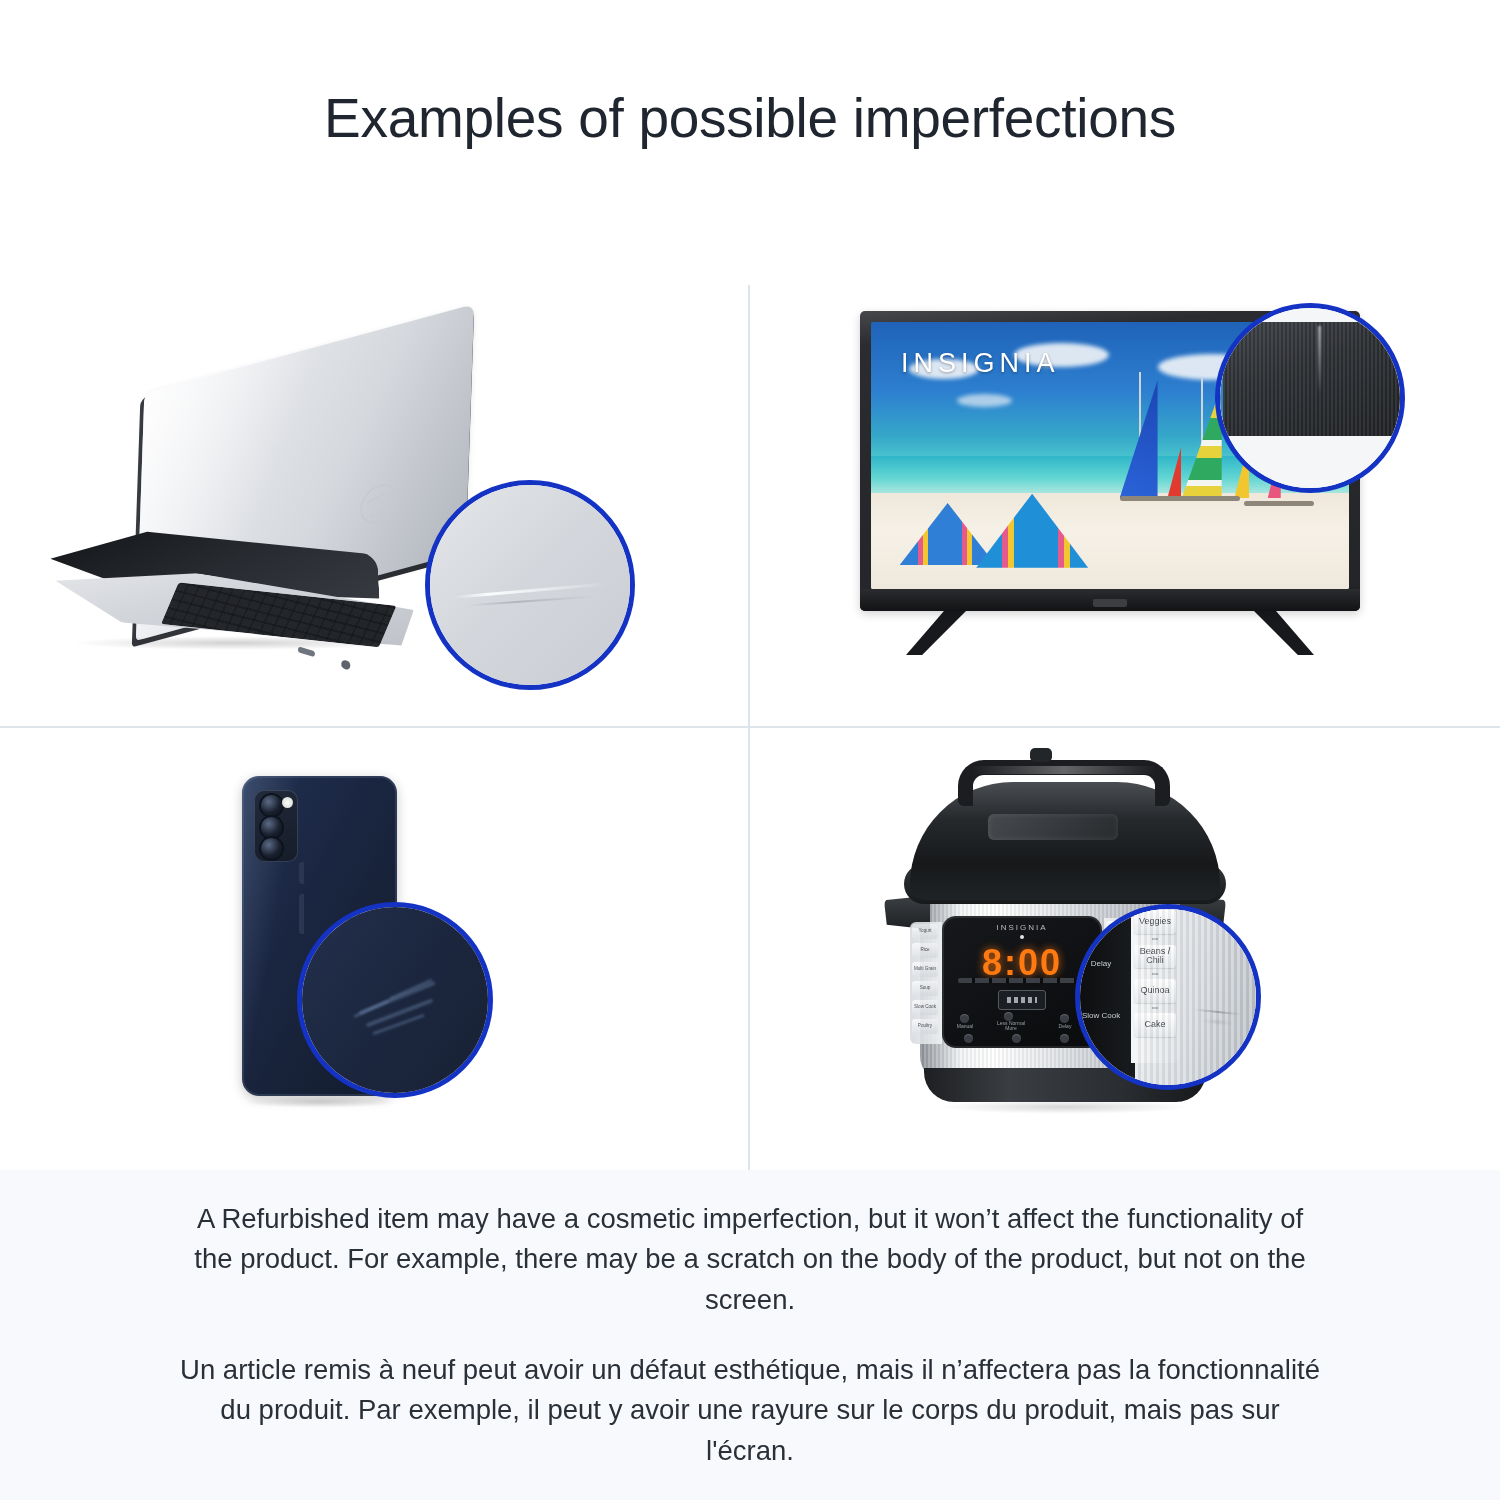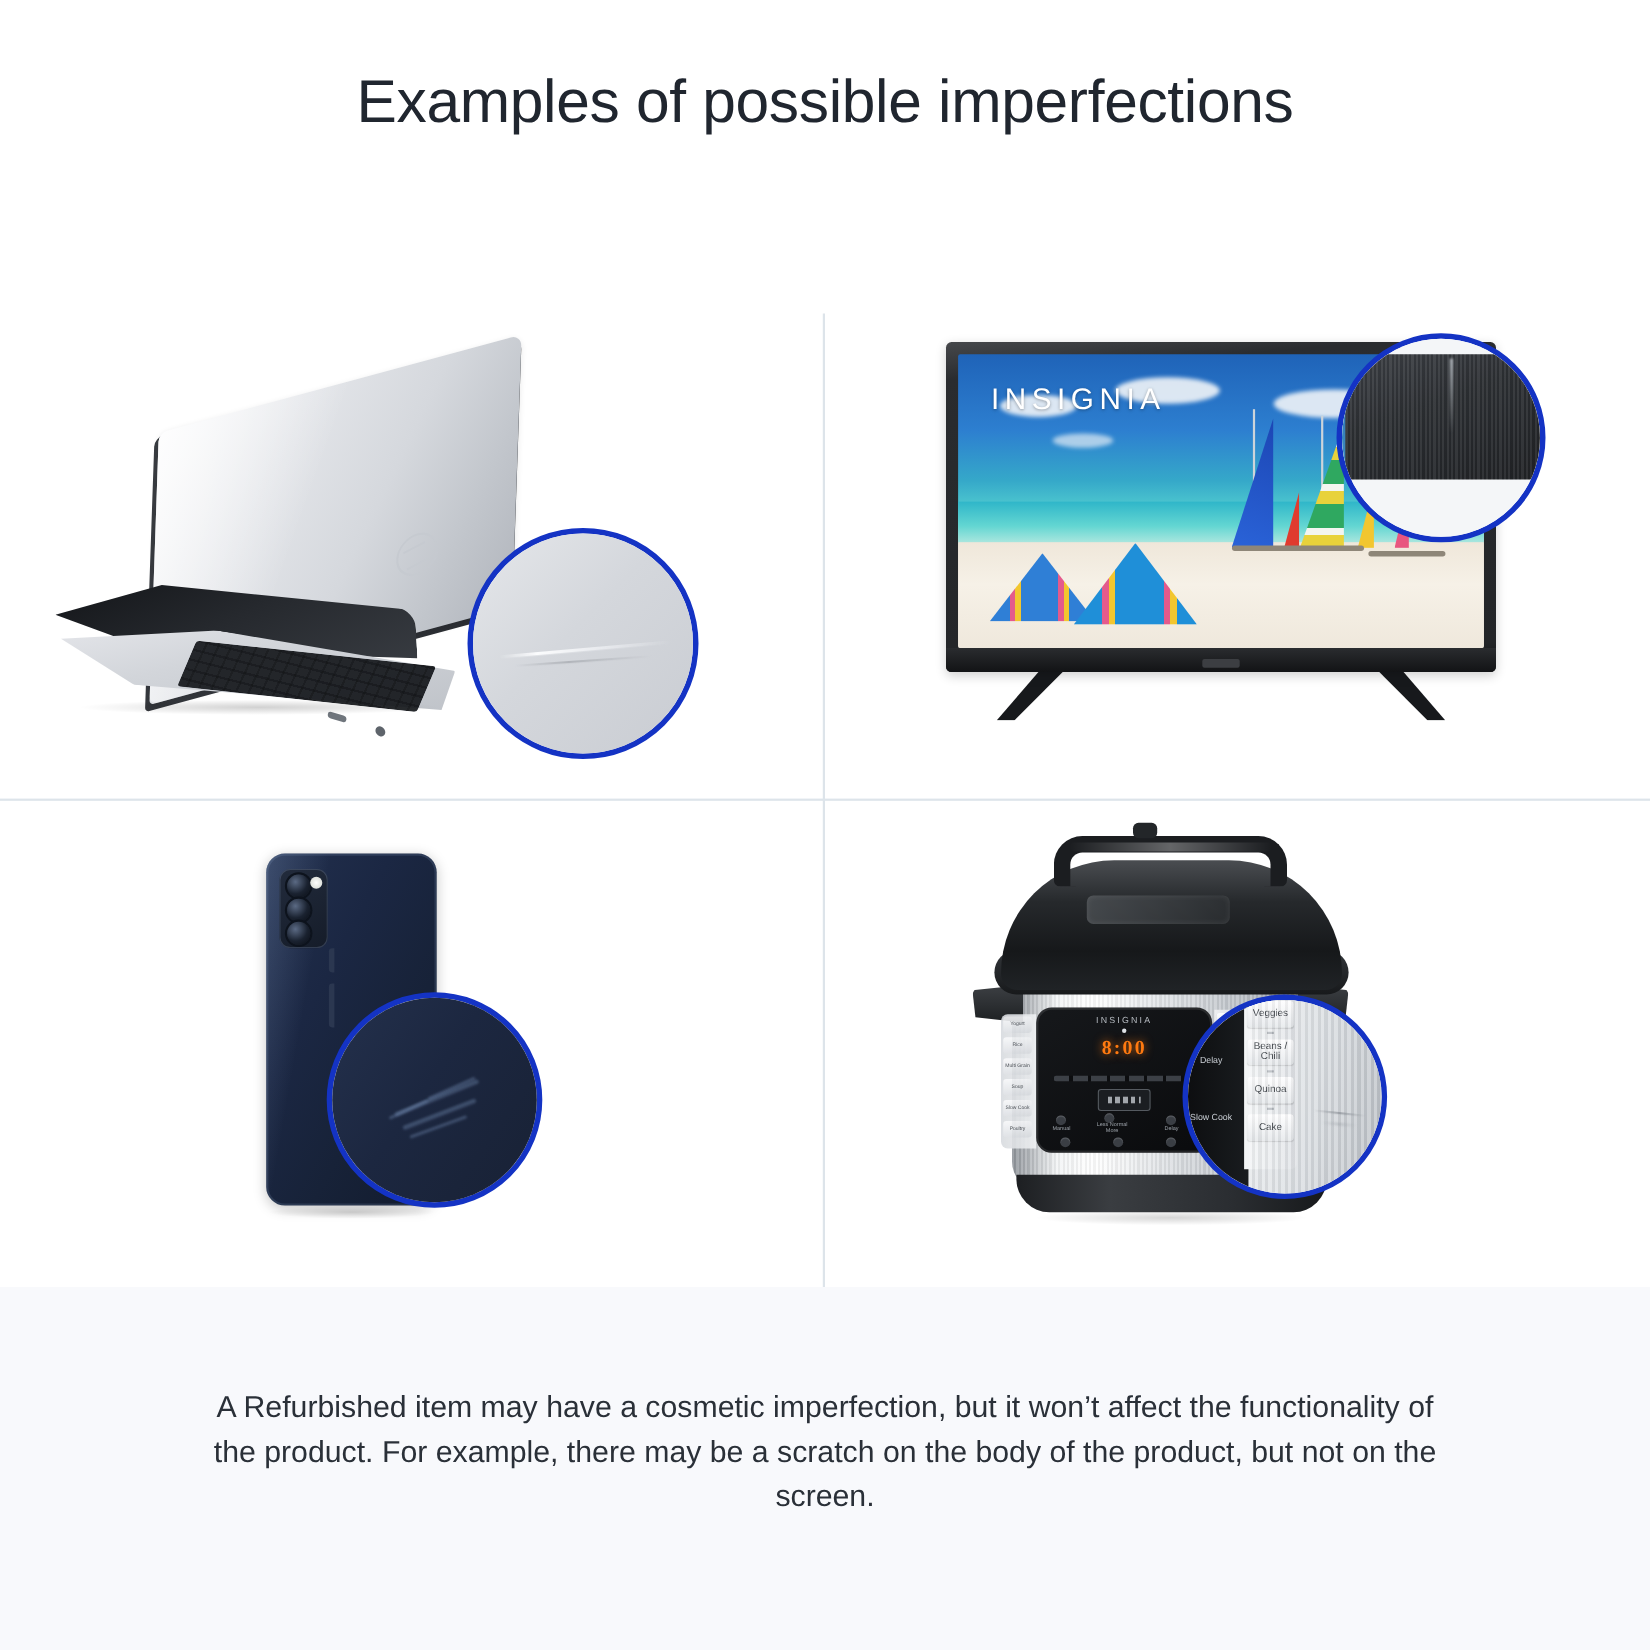--- a/index.html
+++ b/index.html
@@ -9,21 +9,21 @@
     font-family:"Liberation Sans","DejaVu Sans",sans-serif;
     color:#1f252e;
     overflow:hidden;
   }
   .page{position:relative;width:1500px;height:1500px;}
 
   
   .title-block{
     position:absolute;left:0;top:0;width:1500px;height:255px;
     display:flex;flex-direction:column;align-items:center;justify-content:flex-start;
-    padding-top:56px;box-sizing:border-box;
+    padding-top:82px;box-sizing:border-box;
   }
   .title-line{
     font-size:55px;line-height:1.33;font-weight:400;letter-spacing:-0.3px;
     color:#20262f;white-space:nowrap;
   }
 
   
   .grid{
     position:absolute;left:0;top:285px;width:1500px;height:885px;
     display:grid;grid-template-columns:1fr 1fr;grid-template-rows:1fr 1fr;
@@ -278,22 +278,22 @@
     position:absolute;left:62px;top:170px;width:160px;height:132px;
     background:linear-gradient(150deg,#16181b,#0a0b0d);border-radius:14px;
     box-shadow:inset 0 0 0 2px rgba(255,255,255,.10);
   }
   .panel-brand{
     position:absolute;left:50%;transform:translateX(-50%);top:7px;
     color:#b9bec4;font-size:8px;letter-spacing:2px;
   }
   .led{
     position:absolute;left:50%;transform:translateX(-50%);top:26px;
-    color:#ff7a10;font-family:Liberation Serif, serif;
-    font-size:18px;letter-spacing:2px;font-weight:700;
+    color:#ff7a10;font-family:Liberation Sans, sans-serif;
+    font-size:36px;letter-spacing:2px;font-weight:700;
     text-shadow:0 0 9px rgba(255,122,16,.8);
   }
   .led-dot{position:absolute;left:50%;transform:translateX(-50%);top:19px;width:4px;height:4px;border-radius:50%;background:#e0e4e8;}
   .prog{
     position:absolute;left:16px;top:62px;width:128px;height:5px;
     background:repeating-linear-gradient(90deg,#3c4046 0 14px,#0c0d0f 14px 17px);border-radius:2px;
   }
   .mini-screen{
     position:absolute;left:50%;transform:translateX(-50%);top:74px;width:46px;height:18px;
     background:#1b1e22;border:1px solid #555a60;border-radius:3px;
@@ -550,15 +550,16 @@
           </div>
 
         </div>
       </div>
     </div>
 
   </div>
 
   <div class="footer">
     <div class="para en">A Refurbished item may have a cosmetic imperfection, but it won’t affect the functionality of the product. For example, there may be a scratch on the body of the product, but not on the screen.</div>
+    <div class="para fr">Un article remis à neuf peut avoir un défaut esthétique, mais il n’affectera pas la fonctionnalité du produit. Par exemple, il peut y avoir une rayure sur le corps du produit, mais pas sur l'écran.</div>
   </div>
 
 </div>
 
 </body></html>

